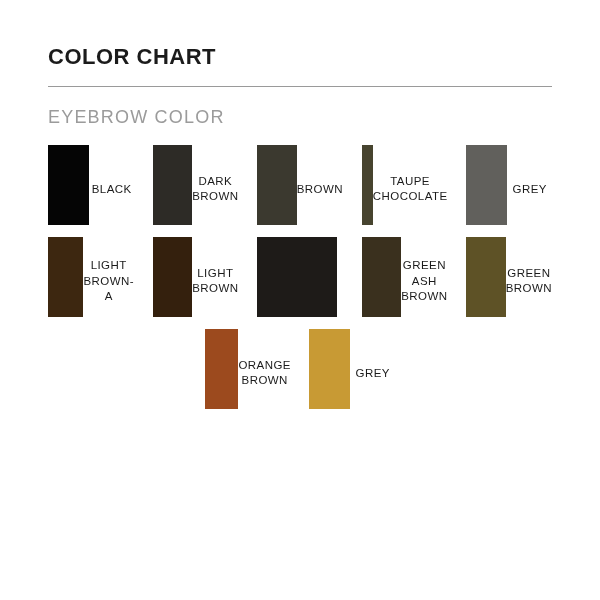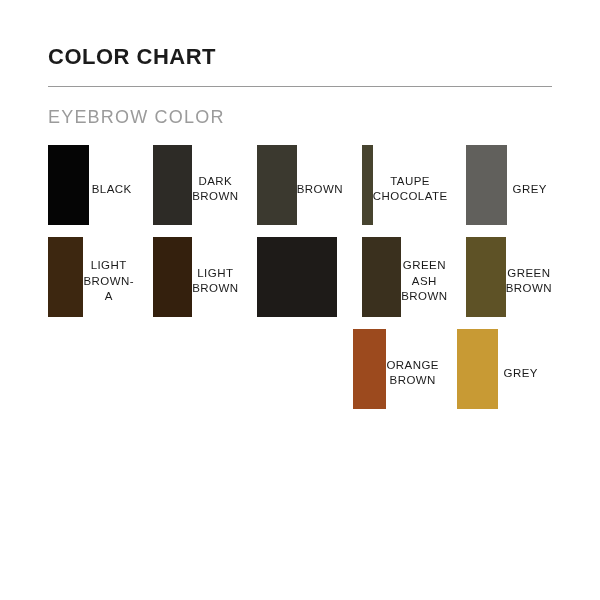--- a/index.html
+++ b/index.html
@@ -53,21 +53,21 @@
     margin-top: 16px;
   }
 
   .swatch-row {
     display: flex;
     justify-content: space-between;
     align-items: flex-start;
     margin-bottom: 12px;
   }
   .swatch-row.centered {
-    justify-content: flex-end;
+    justify-content: center;
   }
   .swatch-row.centered .swatch-cell {
     margin: 0 9px;
   }
 
   .swatch-cell {
     width: 86px;
     display: flex;
     flex-direction: row;
     align-items: center;

